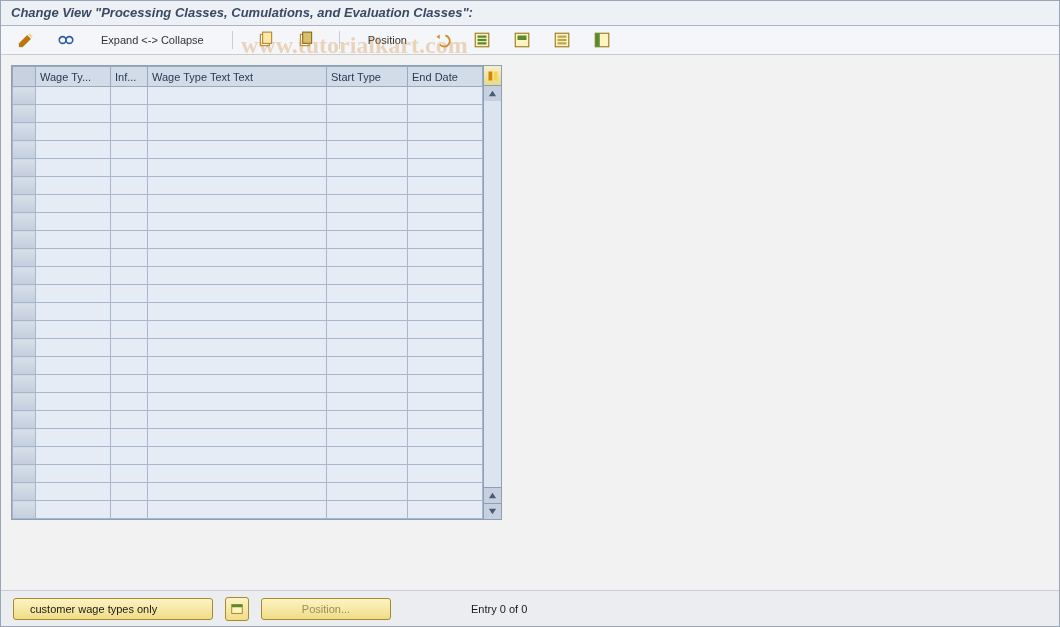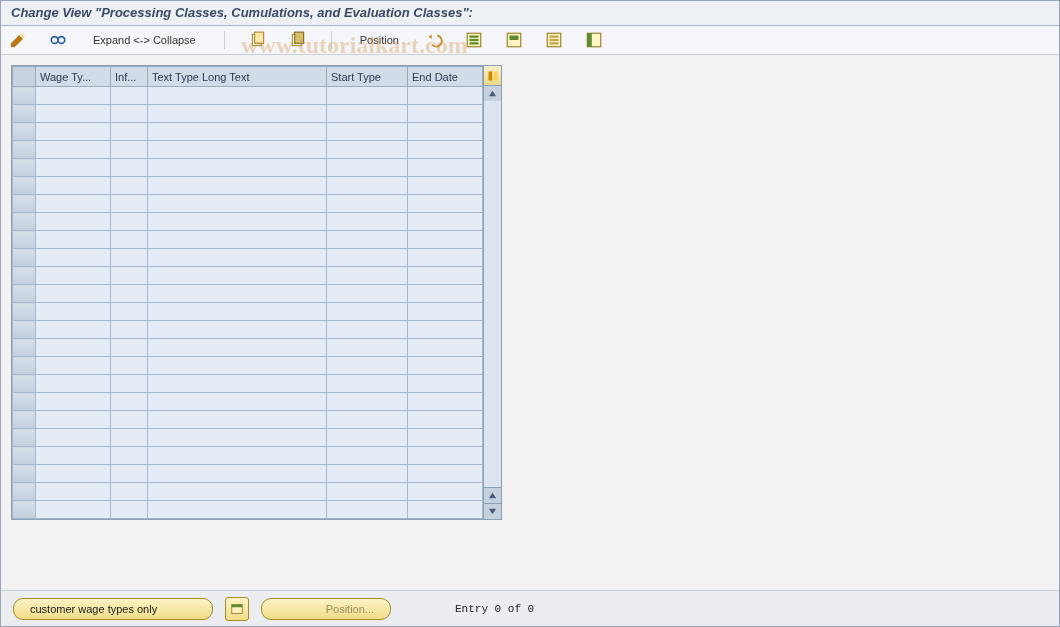--- a/index.html
+++ b/index.html
@@ -31,21 +31,21 @@
     font-size: 13px;
     color: #3b4a63;
     border-bottom: 1px solid #aab4c8;
     background: #edf0f5;
   }
   .toolbar {
     height: 28px;
     display: flex;
     align-items: center;
     gap: 22px;
-    padding: 0 8px;
+    padding: 0 16px;
     background: #f5f6f9;
     border-bottom: 1px solid #c8cdd6;
   }
   .tb-icon {
     width: 18px;
     height: 18px;
     display: inline-flex;
     align-items: center;
     justify-content: center;
     cursor: pointer;
@@ -156,21 +156,21 @@
     align-items: center;
     padding: 0 12px;
     box-sizing: border-box;
     gap: 12px;
   }
   .sap-btn {
     height: 22px;
     line-height: 20px;
     padding: 0 16px;
     border: 1px solid #a58b2c;
-    border-radius: 10px;
+    border-radius: 3px;
     background: linear-gradient(#fdf3c4, #f0dd87);
     cursor: pointer;
     color: #1a1a1a;
     font-size: 11px;
     display: inline-flex;
     align-items: center;
     gap: 6px;
   }
   .sap-btn.disabled {
     color: #9c8e5d;
@@ -181,23 +181,22 @@
     height: 22px;
     border: 1px solid #a58b2c;
     border-radius: 3px;
     background: linear-gradient(#fdf3c4, #f0dd87);
     cursor: pointer;
     display: inline-flex;
     align-items: center;
     justify-content: center;
   }
   .entry-text {
-    margin-left: 52px;
+    margin-left: 68px;
     color: #1a1a1a;
-    font-family: Liberation Mono, monospace;
   }
 
   
   .watermark {
     position: absolute;
     top: 31px;
     left: 240px;
     font-size: 24px;
     color: rgba(212, 145, 72, 0.35);
     font-weight: bold;
@@ -292,21 +291,21 @@
     <div class="table-frame">
       <div class="grid">
         <div class="grid-left">
           <table class="sap-table" id="sap-table">
             <thead>
               <tr id="header-row">
                 <th class="rowsel-head"></th>
 
               <th class="col-wage">Wage Ty...</th>
                   <th class="col-inf">Inf...</th>
-                  <th class="col-long">Text Type Long Text</th>
+                  <th class="col-long">Wage Type Text Text</th>
                   <th class="col-start">Start Type</th>
                   <th class="col-end">End Date</th>
                 </tr>
             </thead>
             <tbody id="table-body">
                 <tr>
                   <td class="rowsel"></td>
                   <td class="col-wage"></td>
                   <td class="col-inf"></td>
                   <td class="col-long"></td>
@@ -531,19 +530,19 @@
   <div class="footer">
     <button class="sap-btn" style="min-width:200px;">
       <span>customer wage types only</span>
     </button>
     <span class="sap-small-btn">
       <svg width="14" height="14" viewBox="0 0 16 16">
           <rect x="2" y="3" width="12" height="10" fill="#fff4c0" stroke="#9a7c20"></rect>
           <rect x="2" y="3" width="12" height="3" fill="#5a8a30"></rect>
         </svg>
     </span>
-    <button class="sap-btn disabled" style="min-width:130px;justify-content:flex-end;">
+    <button class="sap-btn disabled" style="min-width:130px;justify-content:center;">
       <span>Position...</span>
     </button>
     <span class="entry-text">Entry 0 of 0</span>
   </div>
 
 </div>
 
 </body></html>

